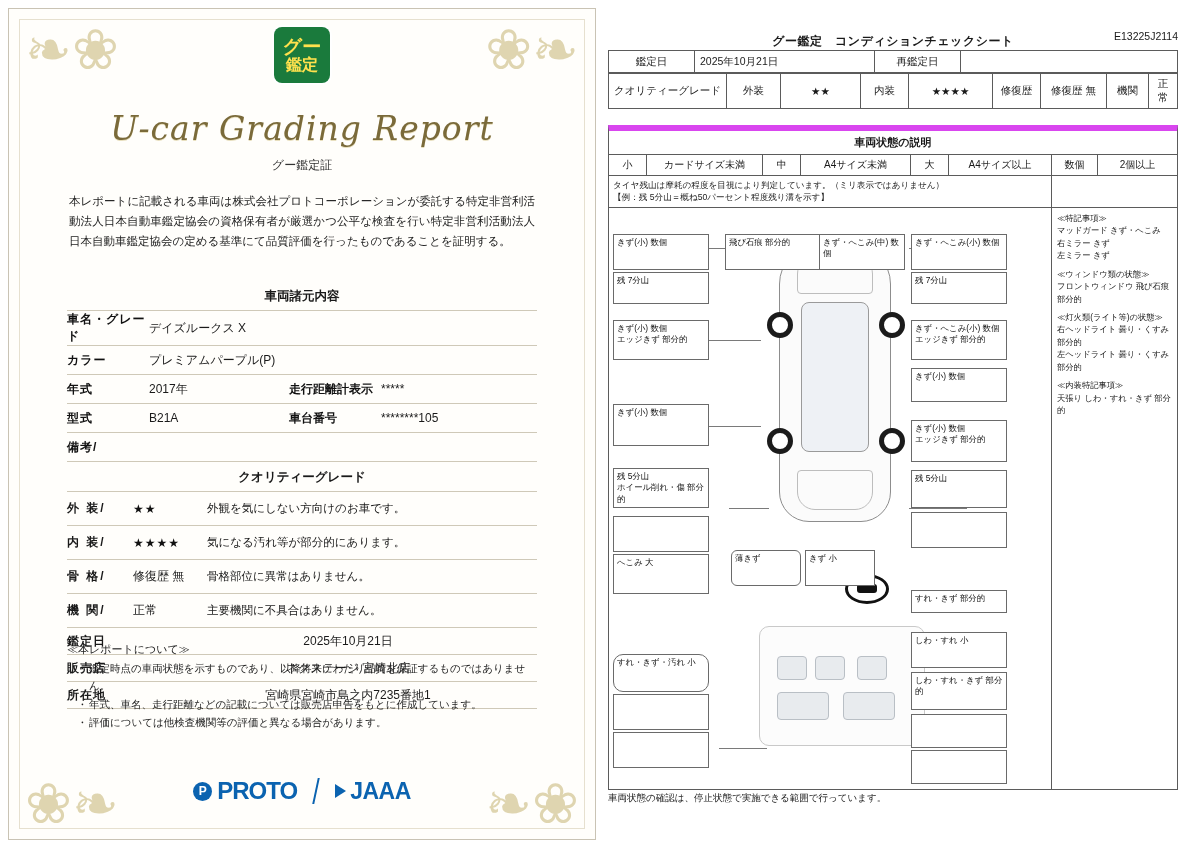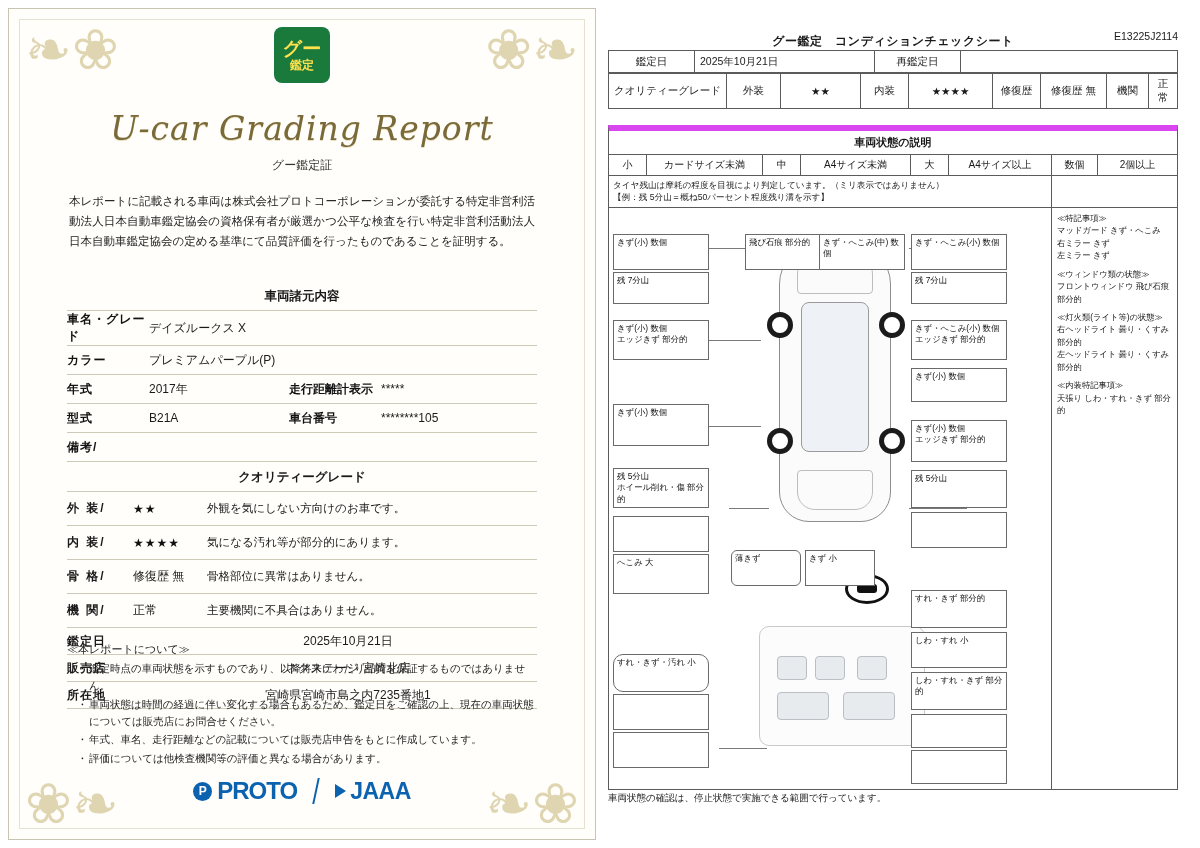--- a/index.html
+++ b/index.html
@@ -37,21 +37,21 @@
   .goo-badge {
     position:absolute; left:50%; top:18px; transform:translateX(-50%);
     width:56px; height:56px; border-radius:8px;
     background:#1a7a3c; color:#ffe14d;
     display:flex; flex-direction:column; align-items:center; justify-content:center;
     font-size:13px; font-weight:bold; letter-spacing:0;
     box-shadow:0 0 0 2px #fff;
   }
   .goo-badge span { display:block; line-height:1.05; }
   .goo-badge .g1 { font-size:19px; }
-  .goo-badge .g2 { font-size:12px; }
+  .goo-badge .g2 { font-size:16px; }
 
   .title-script {
     position:absolute; left:0; right:0; top:100px;
     text-align:center;
     font-family:"DejaVu Serif", serif;
     font-style:italic;
     font-size:33px;
     color:#7a6a3a;
     letter-spacing:1px;
     text-shadow:0 1px 0 #e8dfbe;
@@ -288,21 +288,20 @@
       <div class="info-row">
         <div class="i-lbl">所在地</div>
         <div class="i-val">宮崎県宮崎市島之内7235番地1</div>
       </div>
     </div>
 
     <div class="notes">
       <div class="nt-h">≪本レポートについて≫</div>
       <ul>
         <li>鑑定時点の車両状態を示すものであり、以降将来にわたり品質を保証するものではありません。</li>
-        <li>車両状態は時間の経過に伴い変化する場合もあるため、鑑定日をご確認の上、現在の車両状態については販売店にお問合せください。</li>
         <li>年式、車名、走行距離などの記載については販売店申告をもとに作成しています。</li>
         <li>評価については他検査機関等の評価と異なる場合があります。</li>
       </ul>
     </div>
 
     <div class="logos">
       <div class="logo-proto">
         <div class="pcircle">P</div>
         <div class="ptext">PROTO</div>
       </div>
@@ -419,36 +418,36 @@
 エッジきず 部分的</span></div>
       <div class="dbox" style="left:4px;  top:196px; width:96px; height:42px;">きず(小) 数個</div>
       <div class="dbox" style="left:4px;  top:260px; width:96px; height:40px;"><span style="white-space:pre-line">残 5分山
 ホイール削れ・傷 部分的</span></div>
       <div class="dbox" style="left:4px;  top:308px; width:96px; height:36px;"></div>
       <div class="dbox" style="left:4px;  top:346px; width:96px; height:40px;">へこみ 大</div>
       <div class="dbox" style="left:4px;  top:446px; width:96px; height:38px;border-radius:10px;">すれ・きず・汚れ 小</div>
       <div class="dbox" style="left:4px;  top:486px; width:96px; height:36px;"></div>
       <div class="dbox" style="left:4px;  top:524px; width:96px; height:36px;"></div>
 
-      <div class="dbox" style="left:136px; top:26px; width:109px; height:36px;">飛び石痕 部分的</div>
+      <div class="dbox" style="left:116px; top:26px; width:109px; height:36px;">飛び石痕 部分的</div>
       <div class="dbox" style="left:210px; top:26px; width:86px; height:36px;">きず・へこみ(中) 数個</div>
 
       <div class="dbox" style="left:122px; top:342px; width:70px; height:36px;border-radius:6px;">薄きず</div>
       <div class="dbox" style="left:196px; top:342px; width:70px; height:36px;">きず 小</div>
 
       <div class="dbox" style="left:302px; top:26px;  width:96px; height:36px;">きず・へこみ(小) 数個</div>
       <div class="dbox" style="left:302px; top:64px;  width:96px; height:32px;">残 7分山</div>
       <div class="dbox" style="left:302px; top:112px; width:96px; height:40px;"><span style="white-space:pre-line">きず・へこみ(小) 数個
 エッジきず 部分的</span></div>
       <div class="dbox" style="left:302px; top:160px; width:96px; height:34px;">きず(小) 数個</div>
       <div class="dbox" style="left:302px; top:212px; width:96px; height:42px;"><span style="white-space:pre-line">きず(小) 数個
 エッジきず 部分的</span></div>
       <div class="dbox" style="left:302px; top:262px; width:96px; height:38px;">残 5分山</div>
       <div class="dbox" style="left:302px; top:304px; width:96px; height:36px;"></div>
-      <div class="dbox" style="left:302px; top:382px; width:96px; height:38px;">すれ・きず 部分的</div>
+      <div class="dbox" style="left:302px; top:382px; width:96px; height:23px;">すれ・きず 部分的</div>
       <div class="dbox" style="left:302px; top:424px; width:96px; height:36px;">しわ・すれ 小</div>
       <div class="dbox" style="left:302px; top:464px; width:96px; height:38px;">しわ・すれ・きず 部分的</div>
       <div class="dbox" style="left:302px; top:506px; width:96px; height:34px;"></div>
       <div class="dbox" style="left:302px; top:542px; width:96px; height:34px;"></div>
 
       <div class="notes-col">
         <div class="nh">≪特記事項≫</div>
         <div style="white-space:pre-line">マッドガード きず・へこみ
 右ミラー きず
 左ミラー きず</div>

